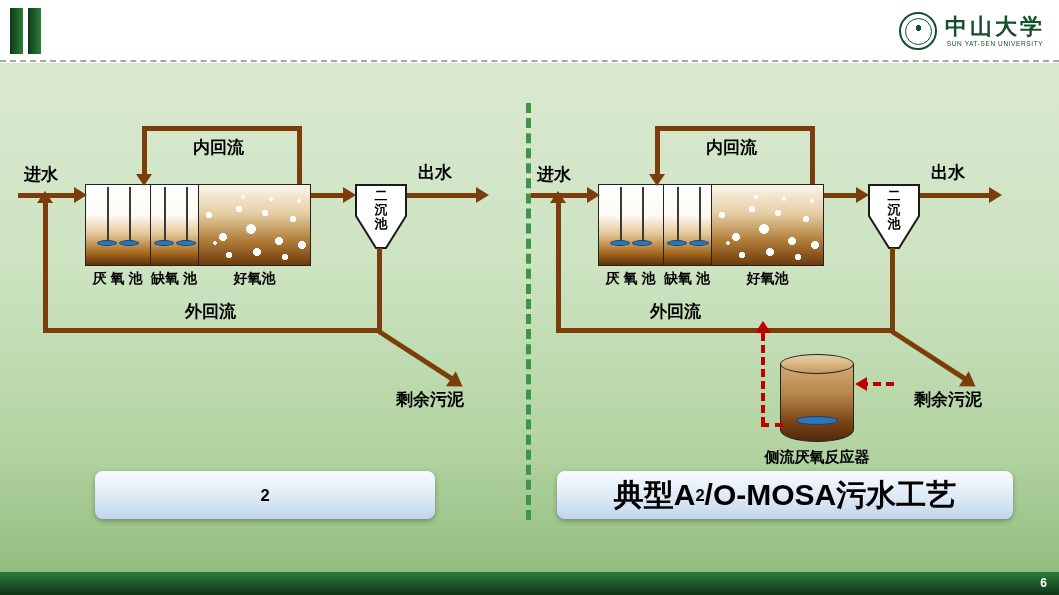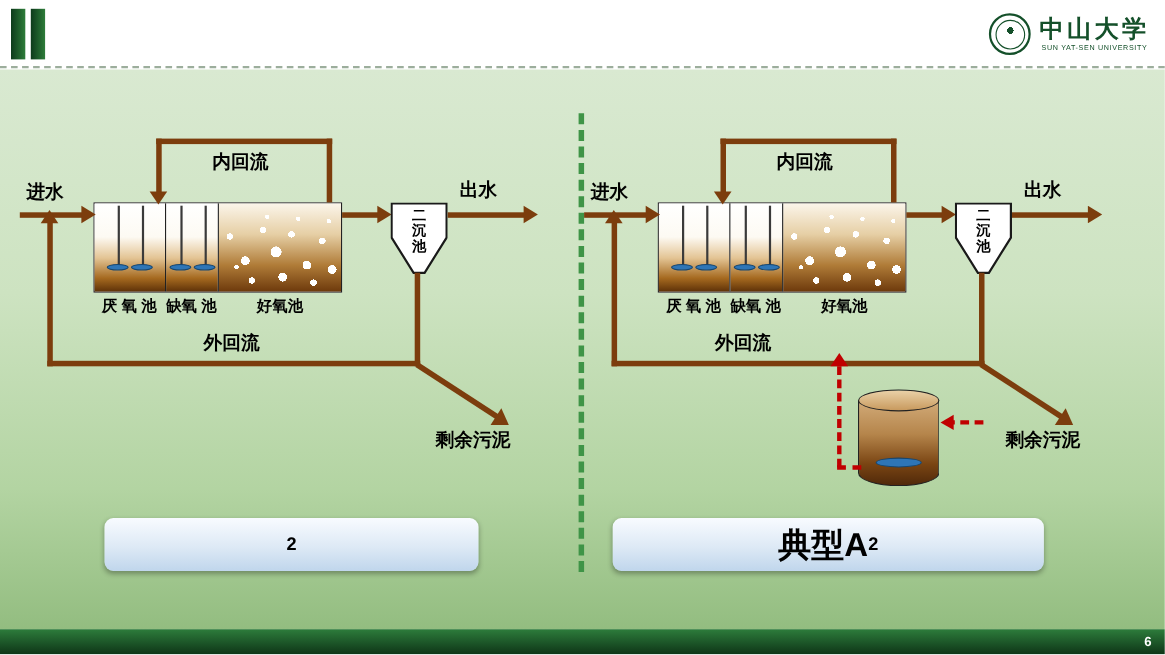--- a/index.html
+++ b/index.html
@@ -223,23 +223,25 @@
 
   <div class="rvline" style="left:761px;top:333px;height:92px"></div>
   <div class="rhline" style="left:761px;top:423px;width:22px"></div>
   <div class="rarr-u" style="left:755px;top:321px"></div>
   <div class="rhline" style="left:860px;top:382px;width:34px"></div>
   <div class="rarr-l" style="left:855px;top:377px"></div>
 
   <div class="cyl-body" style="left:780px;top:364px;width:74px;height:78px"></div>
   <div class="cyl-top" style="left:780px;top:354px;width:74px;height:20px"></div>
   <div class="impeller" style="left:796px;top:416px;width:42px;height:9px"></div>
-
-  <div class="title-box" style="left:557px;top:471px;width:392px;height:48px">
+  <div class="lbl-sm" style="left:750px;top:448px;width:134px;font-size:15px">侧流厌氧反应器</div>
+
+  <div class="title-box" style="left:557px;top:471px;width:456px;height:48px">
     <span>典型A</span>
       <sup>2</sup>
+      <span>/O-MOSA污水工艺</span>
   </div>
 
   <div class="footer">
     <div class="page-num">6</div>
   </div>
 
 </div>
 
 </body></html>

